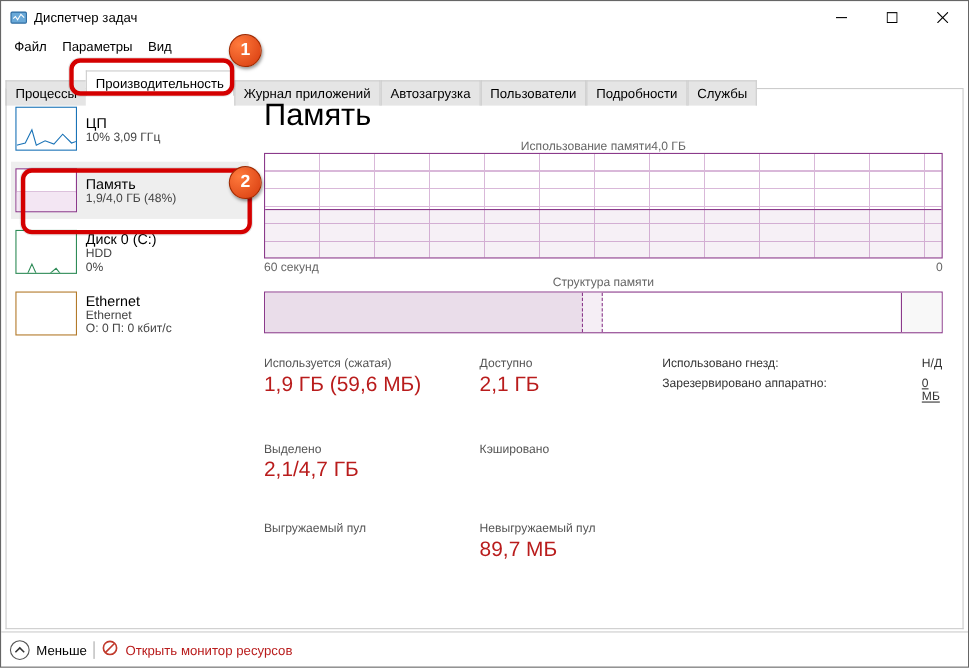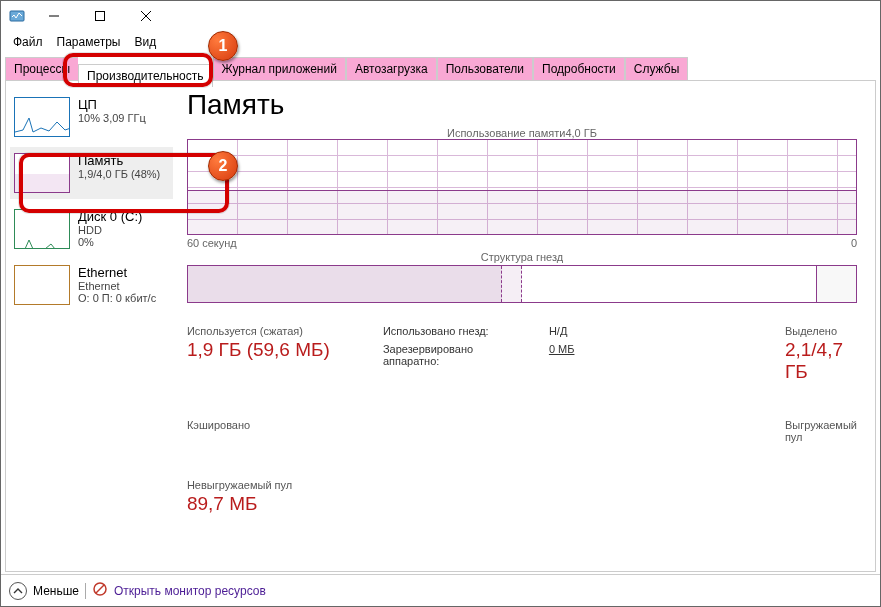--- a/index.html
+++ b/index.html
@@ -38,25 +38,25 @@
   }
   .menubar div { padding: 2px 6px; }
   .tabs {
     display: flex;
     margin: 4px 4px 0 4px;
     position: relative;
     border-bottom:1px solid #ccc;
   }
   .tab {
     padding: 4px 8px;
-    background: #f9a8d4;
+    background: #e5e5e5;
     border: 1px solid #ccc;
     border-bottom: none;
     position:relative;
-    top:0px;
+    top:16px;
     font-size: 12px;
   }
   .tab.active {
     background: #fff;
     position:relative;
     top:7px;
   }
   .tab.first { border-right:none; }
   .content {
     display: flex;
@@ -65,20 +65,21 @@
     border:1px solid #ccc;
     border-top:none;
   }
   .sidebar {
     width: 224px;
     padding: 10px 4px;
     display:flex; flex-direction:column; gap:4px;
   }
   .side-item {
     display:flex;
+    align-items:center;
     padding: 6px 4px;
     gap: 8px;
     border-radius: 0;
   }
   .side-item.selected { background:#eee; }
   .mini-chart {
     width: 56px; height: 40px;
     border:1px solid;
     position:relative;
     background:#fff;
@@ -135,21 +136,21 @@
     padding: 0 8px;
     gap:6px;
     font-size:12px;
   }
   .circle {
     width:18px; height:18px; border:1px solid #555; border-radius:50%;
     display:flex; align-items:center; justify-content:center;
     font-size:12px;
   }
   .vsep { width:1px; height:16px; background:#aaa; }
-  .link { color:#4c1d95; }
+  .link { color:#b91c1c; }
   .hl-red {
     position:absolute;
     border:4px solid #d40000;
     border-radius:10px;
     pointer-events:none;
     box-shadow: 0 0 0 1px rgba(0,0,0,0.1);
   }
   .callout {
     position:absolute;
     width:30px; height:30px;
@@ -165,20 +166,21 @@
 </head>
 <body>
 
 <div class="titlebar">
   <span class="app-icon">
     <svg width="16" height="16" viewBox="0 0 16 16">
       <rect x="1" y="3" width="14" height="10" rx="1" fill="#6aa9d8" stroke="#2b6aa0"></rect>
       <polyline points="3,9 5,7 7,10 10,5 13,8" fill="none" stroke="#fff" stroke-width="1"></polyline>
     </svg>
   </span>
+  <span class="title">Диспетчер задач</span>
   <div class="winbtn">
     <svg width="10" height="10">
         <line x1="0" y1="5" x2="10" y2="5" stroke="#000"></line>
       </svg>
   </div>
   <div class="winbtn">
     <svg width="10" height="10">
         <rect x="0.5" y="0.5" width="9" height="9" fill="none" stroke="#000"></rect>
       </svg>
   </div>
@@ -265,33 +267,37 @@
     <div class="big-chart">
       <div class="usage-line" style="top:50px;"></div>
       <div style="position:absolute;left:0;right:0;top:50px;bottom:0;background:rgba(139,58,139,0.08);"></div>
     </div>
     <div class="time-row">
       <span>60 секунд</span>
       <span>0</span>
     </div>
 
     <div class="chart-label-row" style="margin-top:2px;">
-      <span>Структура гнезд</span>
+      <span>Структура памяти</span>
     </div>
     <div class="struct-chart">
       <div class="struct-seg" style="flex:0 0 47%; background:#eaddea; border-right:1px dashed #8b3a8b;"></div>
       <div class="struct-seg" style="flex:0 0 3%; background:#f5eef5; border-right:1px dashed #8b3a8b;"></div>
       <div class="struct-seg" style="flex:1; border-right:none;"></div>
       <div class="struct-seg" style="flex:0 0 6%; background:#f8f8f8; border-left:1px solid #8b3a8b; border-right:none;"></div>
     </div>
 
     <div class="stats">
       <div class="stat">
         <div class="lbl">Используется (сжатая)</div>
         <div class="val">1,9 ГБ (59,6 МБ)</div>
+      </div>
+      <div class="stat">
+        <div class="lbl">Доступно</div>
+        <div class="val">2,1 ГБ</div>
       </div>
       <div>
         <div class="kv-row"><span>Использовано гнезд:</span></div>
         <div class="kv-row" style="margin-top:6px;"><span>Зарезервировано аппаратно:</span></div>
       </div>
       <div>
         <div class="kv-row"><span>Н/Д</span></div>
         <div class="kv-row" style="margin-top:6px;text-decoration:underline;"><span>0 МБ</span></div>
       </div>
 

